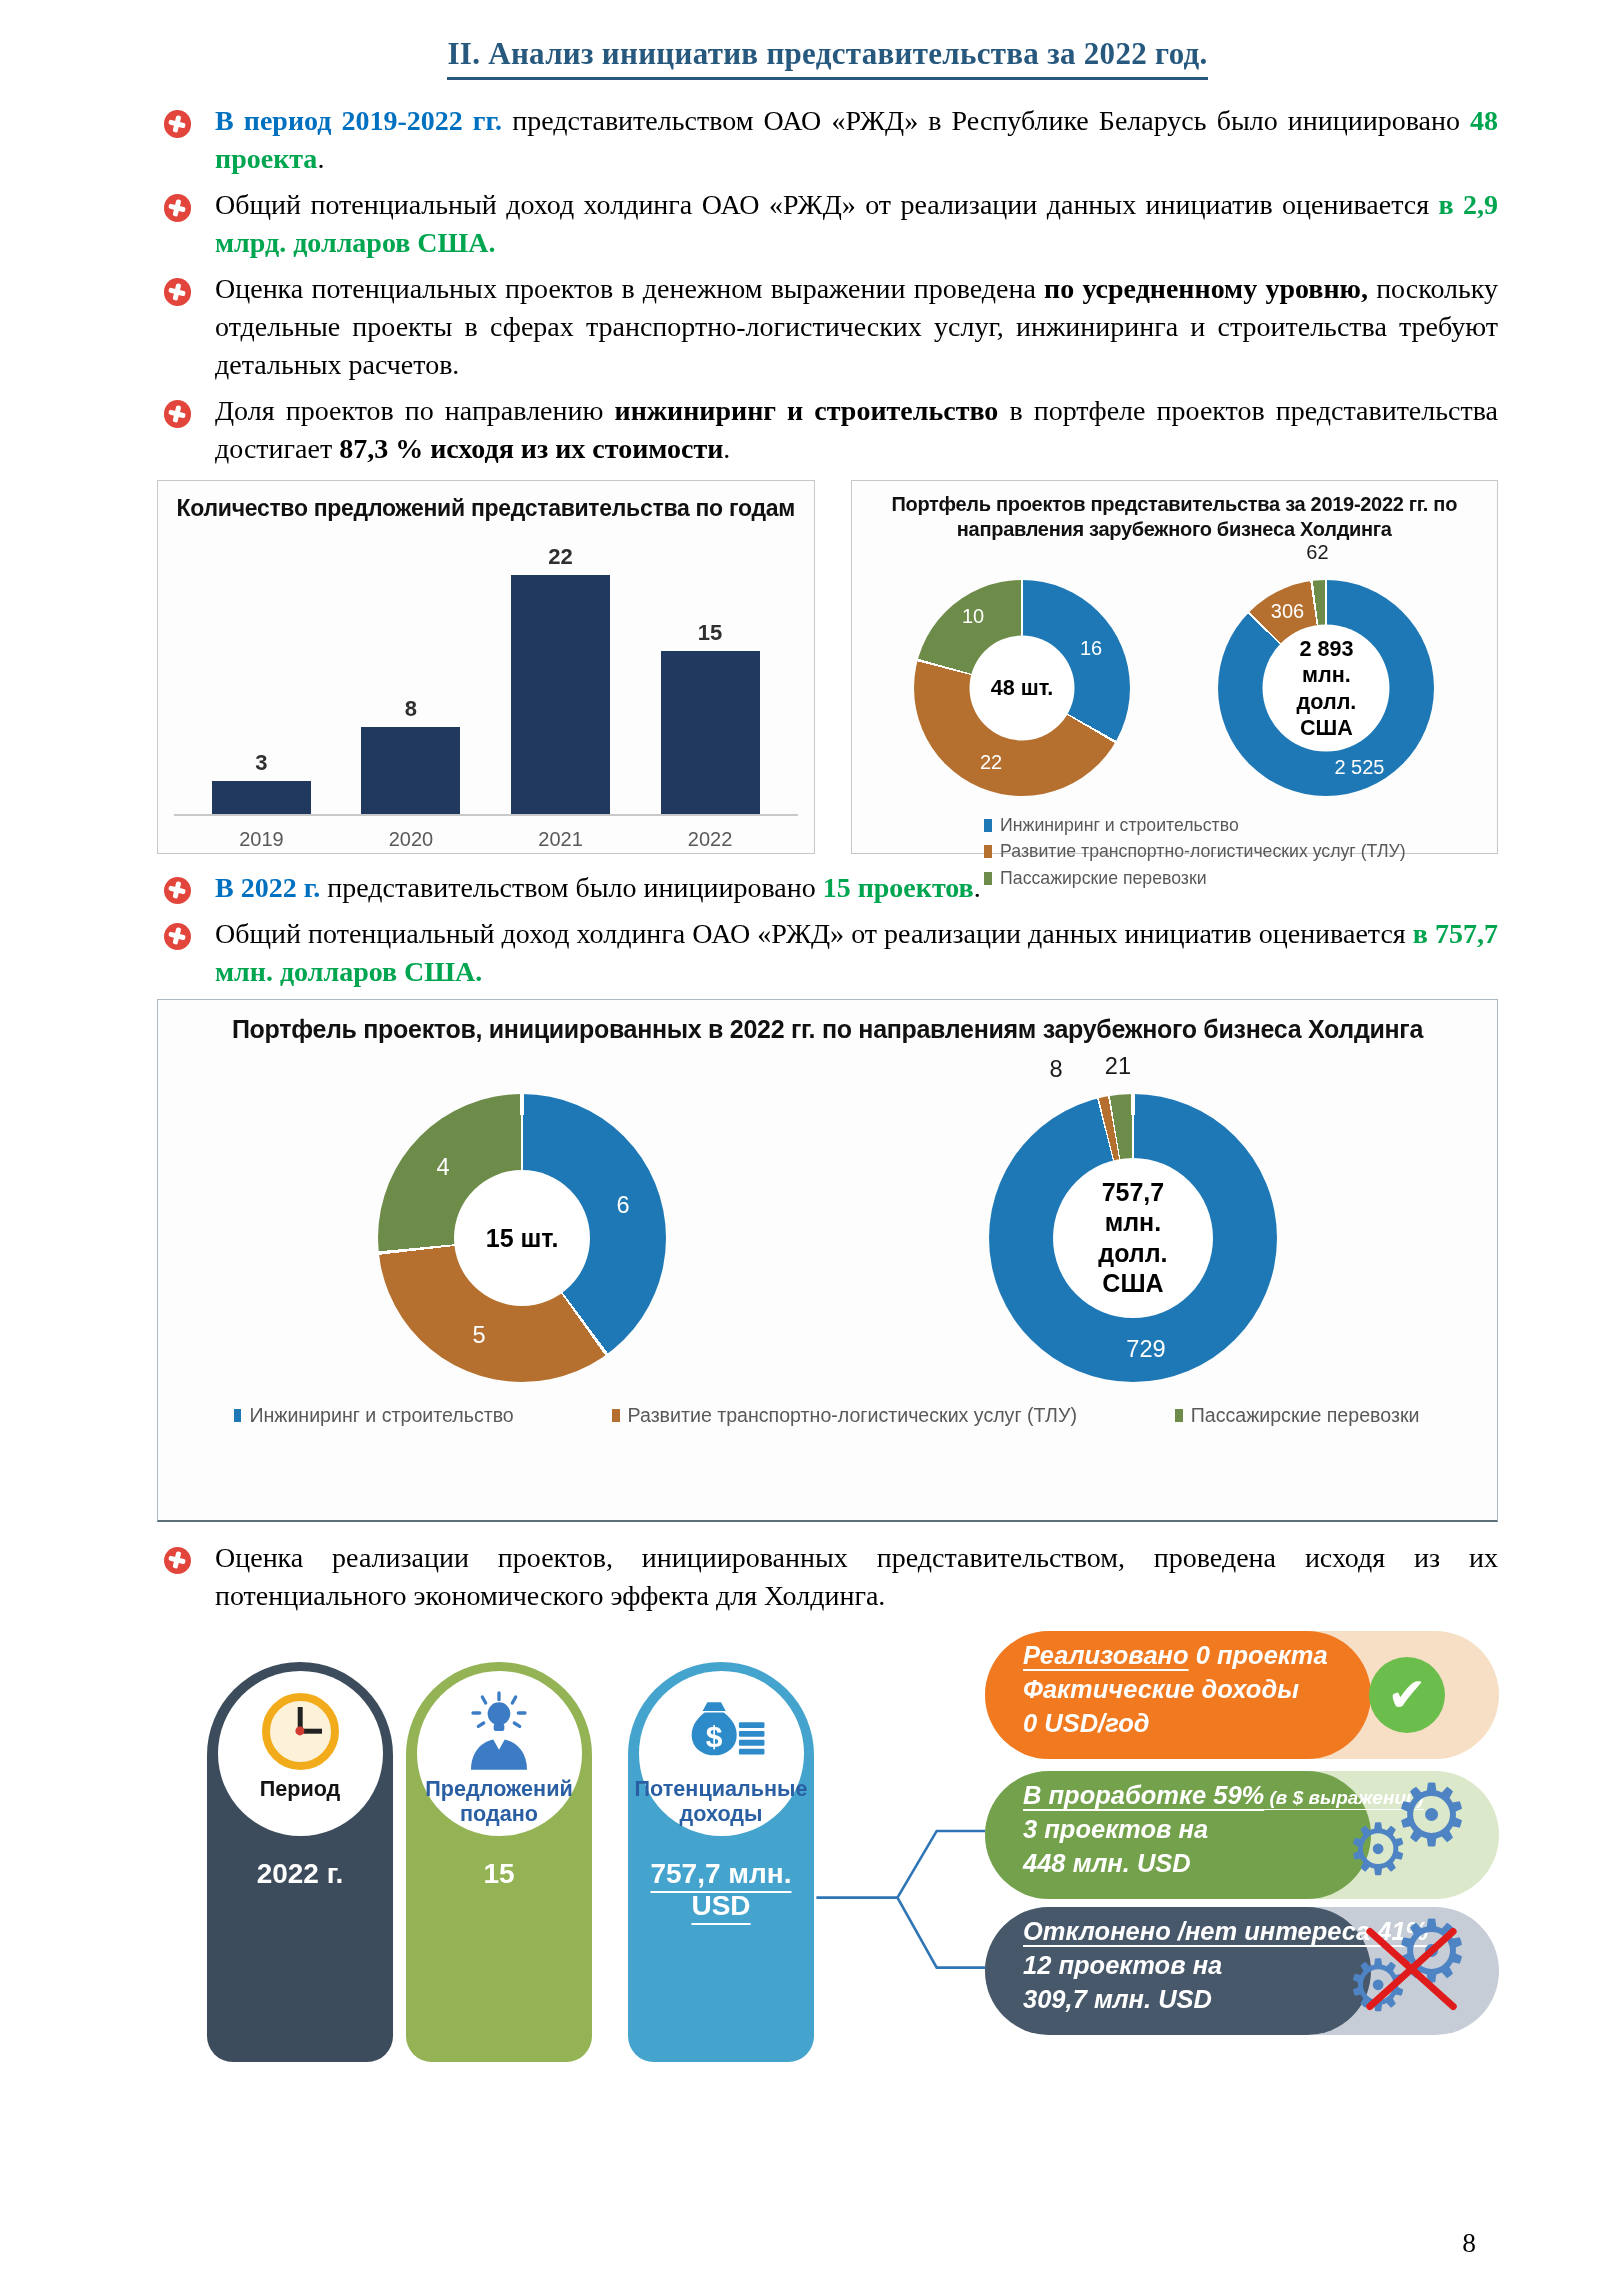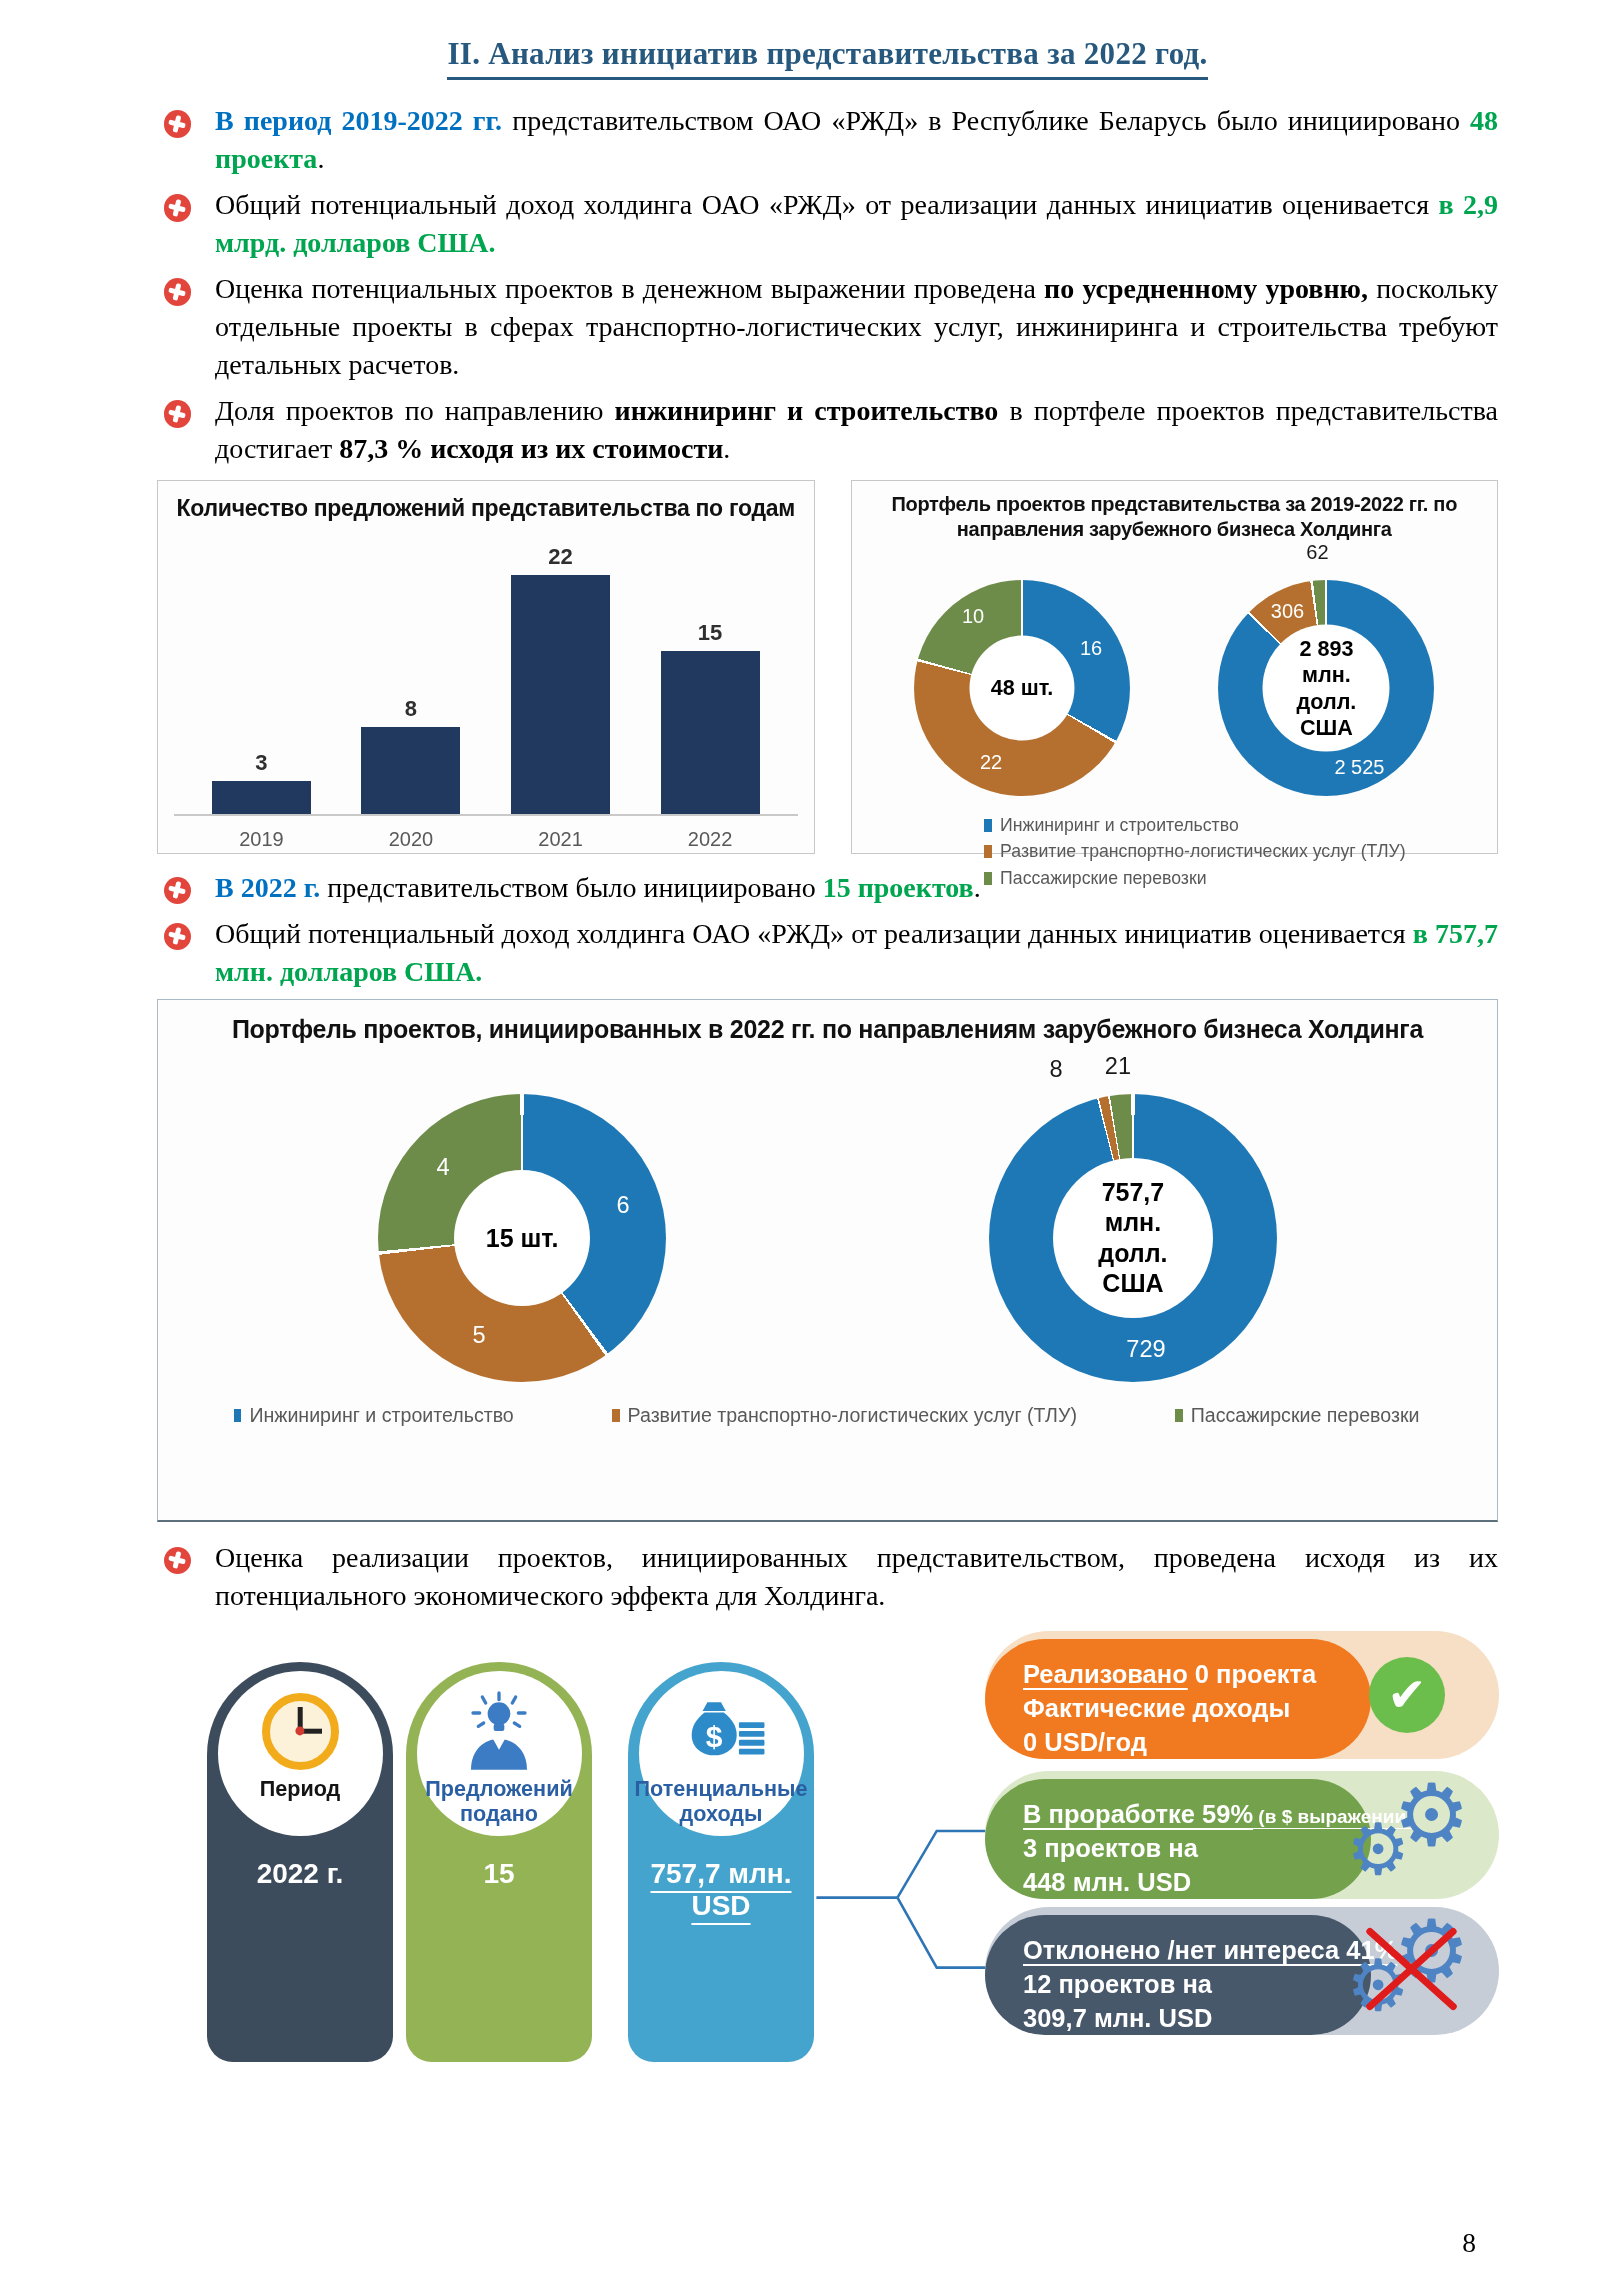--- a/index.html
+++ b/index.html
@@ -126,22 +126,22 @@
   .pill-value.underline{text-decoration:underline;text-underline-offset:7.9px;}
   
   .clock{position:relative;width:77px;height:77px;border-radius:50%;
     background:#FCF2DA;border:8.5px solid #F2AC1B;box-sizing:border-box;}
   .clock .hand-m{position:absolute;left:50%;top:6.5px;width:4.6px;height:25px;background:#222;transform:translateX(-50%);}
   .clock .hand-h{position:absolute;left:50%;top:50%;width:22px;height:4.6px;background:#222;transform:translateY(-50%);}
   .clock .dot{position:absolute;left:50%;top:50%;width:9.2px;height:9.2px;border-radius:50%;background:#D23B2F;transform:translate(-50%,-50%);}
   
   .banner{position:absolute;left:828px;width:514px;height:128px;border-radius:64px;}
   .banner-main{
-    position:absolute;left:0;top:8px;bottom:0;width:386px;border-radius:64px;
-    box-sizing:border-box;padding:19px 0 0 38px;color:#fff;
+    position:absolute;left:0;top:0;bottom:0;width:386px;border-radius:64px;
+    box-sizing:border-box;padding:8px 0 0 38px;color:#fff;font-style:italic;
   }
   .banner-line{font-size:25.5px;font-weight:700;line-height:1.33;white-space:nowrap;}
   .banner-line .u{text-decoration:underline;text-underline-offset:5.2px;}
   .banner-line .small{font-size:19px;font-weight:700;}
   .banner-iconzone{position:absolute;right:30px;top:50%;transform:translateY(-50%);width:124px;display:flex;align-items:center;justify-content:center;}
   .check-circle{width:76px;height:76px;border-radius:50%;background:#6CBE4C;color:#fff;
     display:flex;align-items:center;justify-content:center;font-size:47px;font-weight:700;}
   .gears{position:relative;width:124px;height:111px;}
   .gears .g1{position:absolute;left:1.3px;top:34px;font-size:71px;color:#4E84C4;line-height:1;}
   .gears .g2{position:absolute;left:48px;top:-7.9px;font-size:86px;color:#4E84C4;line-height:1;}

